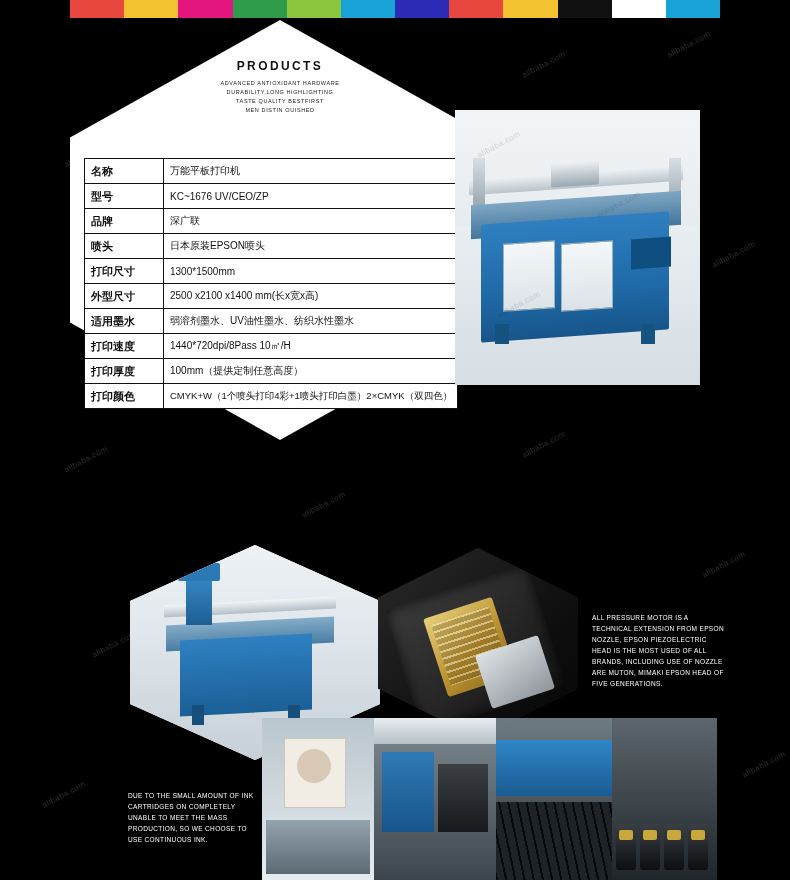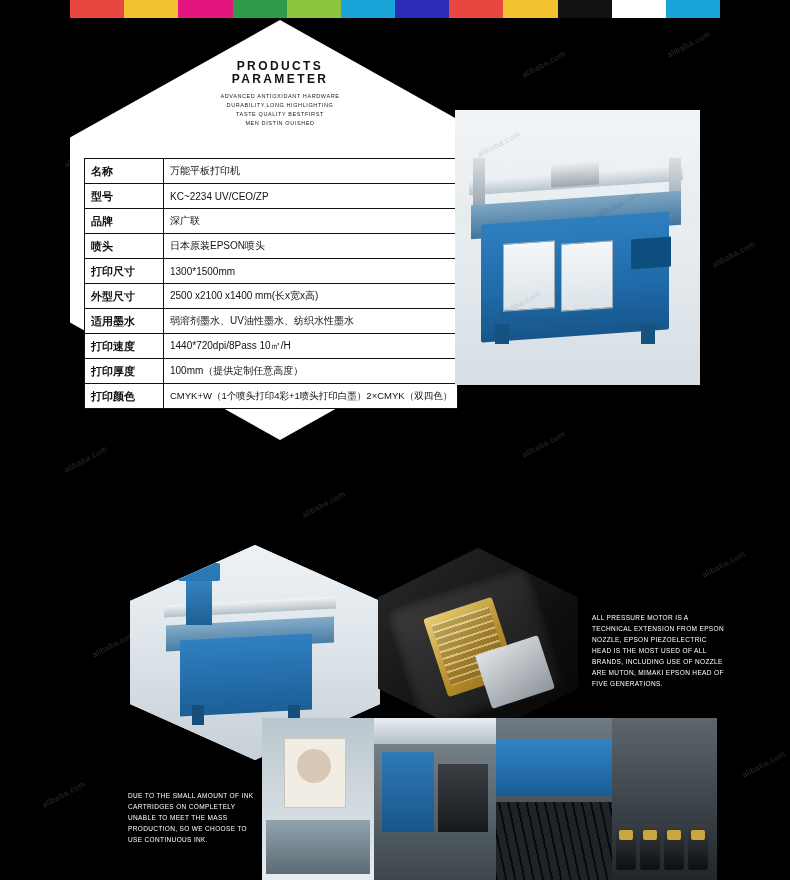--- a/index.html
+++ b/index.html
@@ -299,38 +299,37 @@
     <div style="background:#f2c230"></div>
     <div style="background:#111111"></div>
     <div style="background:#ffffff"></div>
     <div style="background:#1aa3d6"></div>
   </div>
 
   <div class="hex-main"></div>
 
   <div class="hex-title">
     <div class="t1">PRODUCTS</div>
-    <div class="t1">PARAMETER</div>
     <div class="t2">
       <div>ADVANCED ANTIOXIDANT HARDWARE</div>
       <div>DURABILITY,LONG HIGHLIGHTING</div>
       <div>TASTE QUALITY BESTFIRST</div>
       <div>MEN DISTIN OUISHED</div>
     </div>
   </div>
 
   <table class="spec-table">
     <tbody>
       <tr>
         <td class="k">名称</td>
         <td class="v">万能平板打印机</td>
       </tr>
       <tr>
         <td class="k">型号</td>
-        <td class="v">KC~2234 UV/CEO/ZP</td>
+        <td class="v">KC~1676 UV/CEO/ZP</td>
       </tr>
       <tr>
         <td class="k">品牌</td>
         <td class="v">深广联</td>
       </tr>
       <tr>
         <td class="k">喷头</td>
         <td class="v">日本原装EPSON喷头</td>
       </tr>
       <tr>

